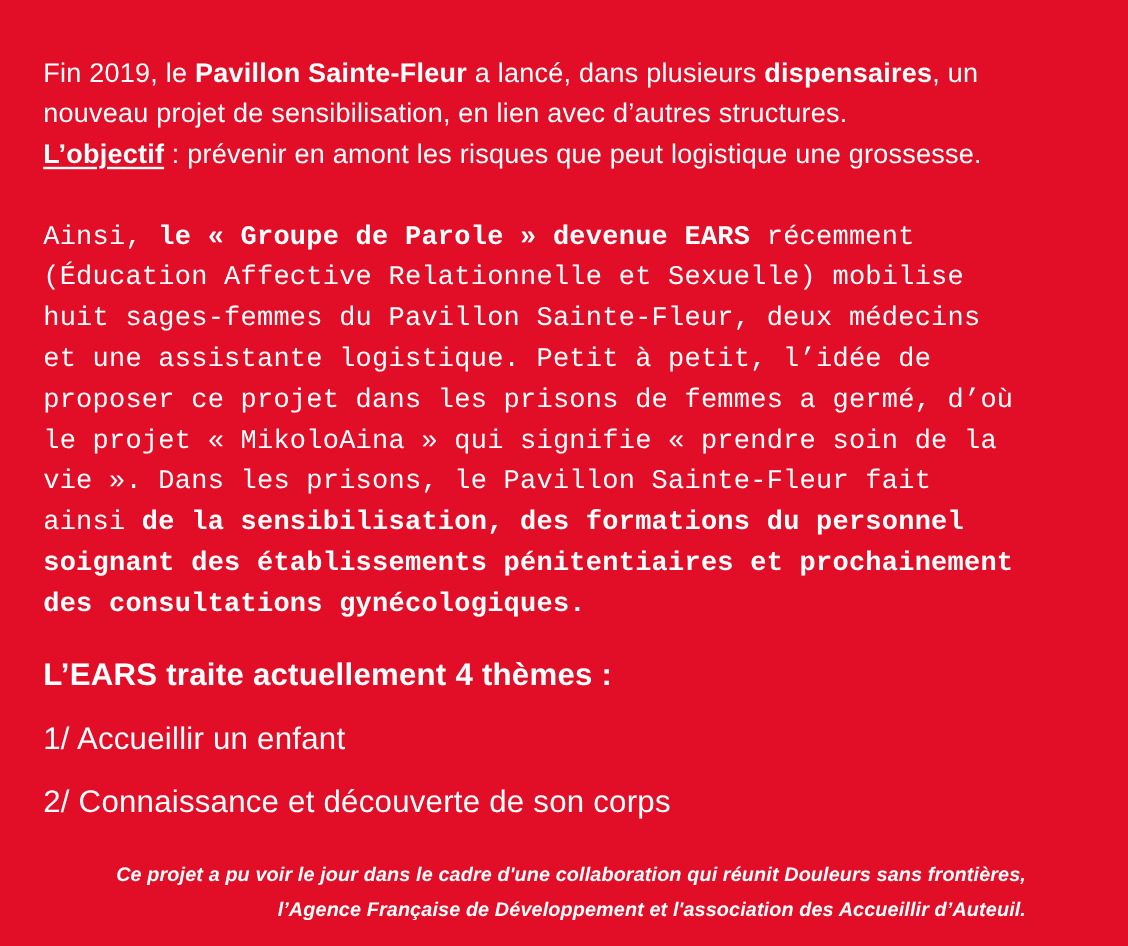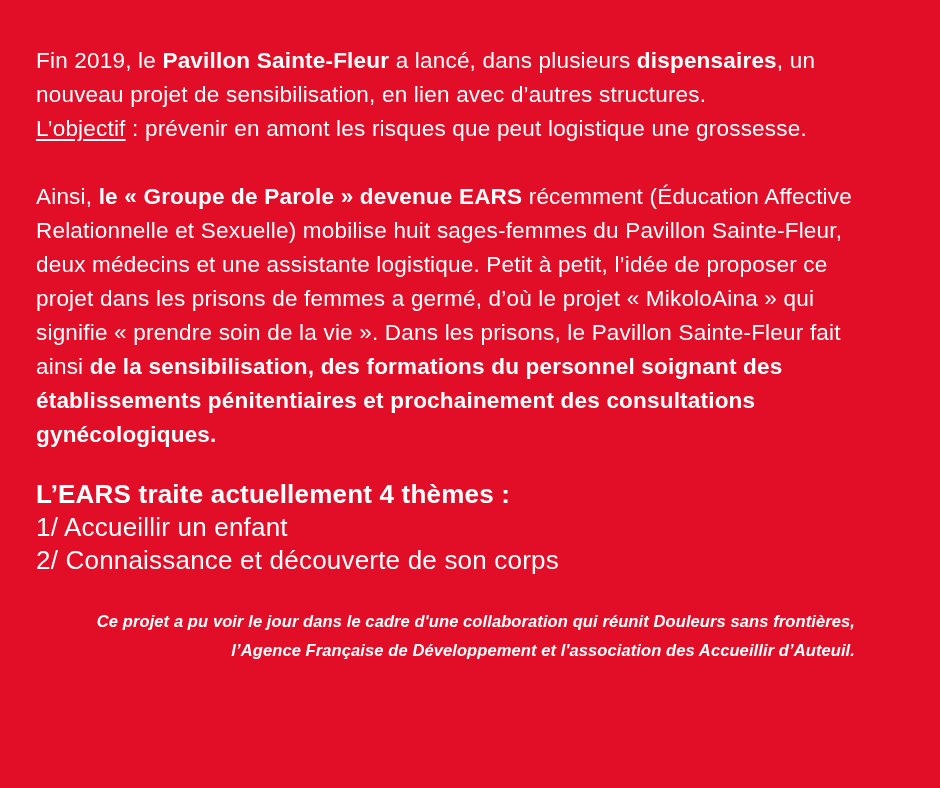--- a/index.html
+++ b/index.html
@@ -22,39 +22,42 @@
   }
   .para {
     font-size: 22.5px;
     line-height: 34px;
     margin: 0 0 34px 0;
     max-width: 862px;
     letter-spacing: 0.2px;
   }
   .para-ears {
     margin-bottom: 26px;
+    font-family: Liberation Mono, monospace;
   }
   .bold {
     font-weight: 700;
   }
   .underlined {
     text-decoration: underline;
     text-underline-offset: 3px;
+    font-weight: bold;
   }
   .themes {
     font-size: 26px;
     line-height: 33px;
     letter-spacing: 0.2px;
   }
   .themes-heading {
     font-weight: 700;
     margin: 0;
   }
   .theme-item {
     white-space: nowrap;
+    margin-top: 20px;
   }
   .footer-note {
     margin-top: 30px;
     font-size: 16.5px;
     line-height: 29px;
     font-weight: 700;
     font-style: italic;
     text-align: right;
     letter-spacing: 0.1px;
   }

